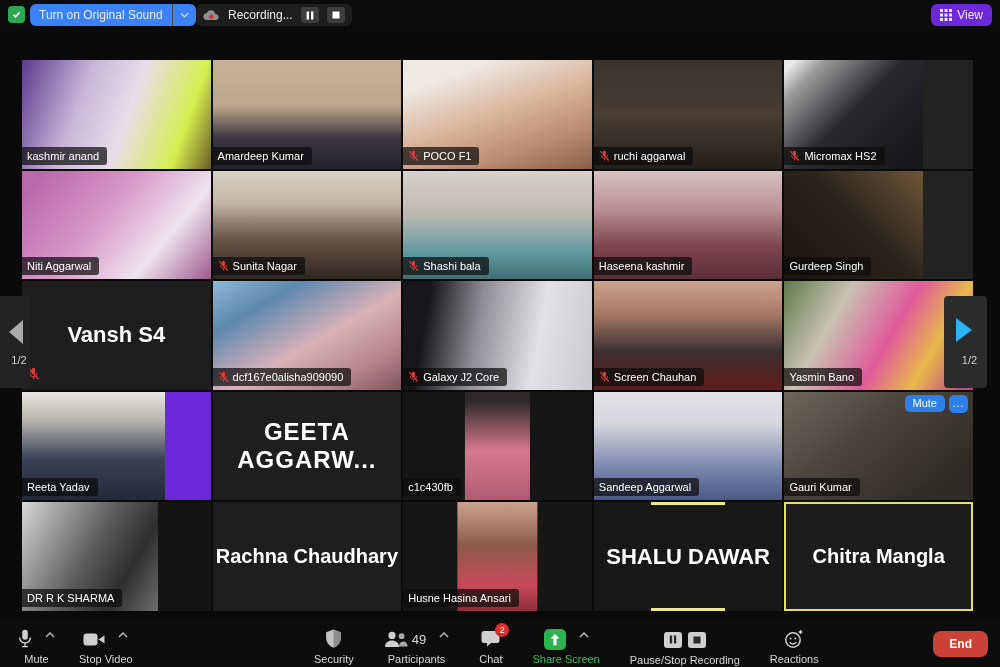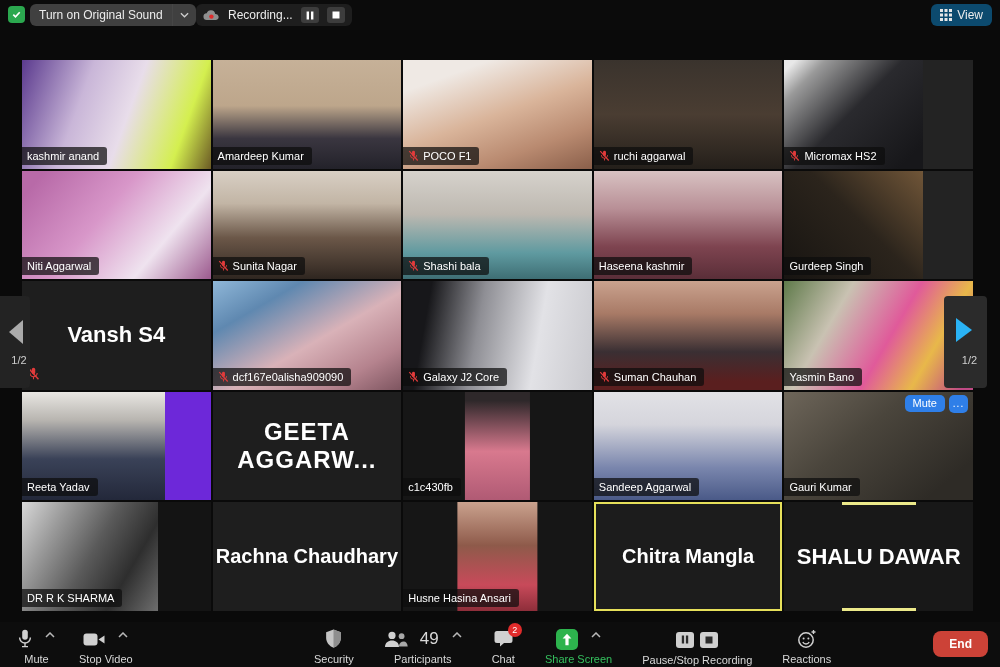--- a/index.html
+++ b/index.html
@@ -4,29 +4,29 @@
 <style>
   * { margin:0; padding:0; box-sizing:border-box; }
   html,body { width:1000px; height:667px; background:#0a0a0a; overflow:hidden;
               font-family:"Liberation Sans", sans-serif; }
   body { position:relative; }
 
   
   .topbar { position:absolute; left:0; top:0; width:1000px; height:30px; background:#0b0b0b; }
   .shield { position:absolute; left:8px; top:6px; width:17px; height:17px; background:#2ba84f;
             border-radius:4px; display:flex; align-items:center; justify-content:center; }
-  .sound-btn { position:absolute; left:30px; top:4px; height:22px; background:#404040; border-radius:6px;
+  .sound-btn { position:absolute; left:30px; top:4px; height:22px; background:#3b82f6; border-radius:6px;
                display:flex; align-items:center; color:#ececec; font-size:12px; }
   .sound-btn .txt { padding:0 9px; white-space:nowrap; }
   .sound-caret { border-left:1px solid #474747; height:100%; display:flex; align-items:center; padding:0 7px; }
   .rec-pill { position:absolute; left:196px; top:4px; height:22px; background:#1e1e1e; border-radius:6px;
               display:flex; align-items:center; gap:8px; padding:0 7px; color:#ececec; font-size:12px; }
   .rec-btn { width:18px; height:16px; background:#3d3d3d; border-radius:3px;
              display:flex; align-items:center; justify-content:center; }
-  .view-btn { position:absolute; right:8px; top:4px; height:22px; background:#0c4a6e; border-radius:6px;
+  .view-btn { position:absolute; right:8px; top:4px; height:22px; background:#6d28d9; border-radius:6px;
               display:flex; align-items:center; gap:5px; padding:0 9px; color:#ececec; font-size:12px; }
 
   
   .grid { position:absolute; left:22px; top:60px; width:951px; height:551px;
           display:grid; grid-template-columns:repeat(5,1fr); grid-template-rows:repeat(5,1fr); gap:2px; }
   .tile { position:relative; background:#1e1e1e; overflow:hidden; }
   .nlabel { position:absolute; left:0; bottom:4px; background:rgba(12,12,12,.72); color:#fff;
             font-size:11px; padding:3px 8px 3px 5px; border-radius:0 3px 3px 0;
             display:flex; align-items:center; gap:4px; max-width:94%; white-space:nowrap; }
   .center-name { position:absolute; inset:0; display:flex; align-items:center; justify-content:center;
@@ -273,21 +273,21 @@
       </div>
   </div>
   <div class="tile t13">
     <div class="nlabel">
       <svg width="11" height="12" viewBox="0 0 12 13">
           <rect x="4.4" y="0.8" width="3.2" height="6" rx="1.6" fill="#e23b3b"></rect>
           <path d="M2.6 5.6a3.4 3.4 0 0 0 6.8 0" fill="none" stroke="#e23b3b"></path>
           <path d="M6 9v2.4" stroke="#e23b3b"></path>
           <path d="M1.4 1.2 10.6 11.4" stroke="#e23b3b" stroke-width="1.3"></path>
         </svg>
-      <span>Suman Chauhan</span>
+      <span>Screen Chauhan</span>
       </div>
   </div>
   <div class="tile t14">
     <div class="nlabel">
         <span>Yasmin Bano</span>
       </div>
   </div>
 
   <div class="tile t15">
     <div class="pbox"></div>
@@ -324,28 +324,28 @@
       </div>
   </div>
   <div class="tile t21">
     <div class="center-name fs20">Rachna Chaudhary</div>
   </div>
   <div class="tile t22">
     <div class="pbox"></div>
     <div class="nlabel">
         <span>Husne Hasina Ansari</span>
       </div>
-  </div>
-  <div class="tile t24">
-    <div class="center-name fs20">Chitra Mangla</div>
   </div>
   <div class="tile t23">
     <div class="partbar top"></div>
     <div class="partbar bot"></div>
     <div class="center-name fs22">SHALU DAWAR</div>
+  </div>
+  <div class="tile t24">
+    <div class="center-name fs20">Chitra Mangla</div>
   </div>
 </div>
 
 <div class="pager-left">
   <div class="arrow-l"></div>
   <div class="pagenum">1/2</div>
 </div>
 <div class="pager-right">
   <div class="arrow-r"></div>
   <div class="pagenum">1/2</div>
@@ -391,21 +391,21 @@
       <span>Security</span>
     </div>
     <div class="tbi">
       <div class="iconrow">
         <svg width="24" height="17" viewBox="0 0 24 17">
           <circle cx="8" cy="4.4" r="3.6" fill="#d0d0d0"></circle>
           <path d="M1 16c0-4 3.2-6.4 7-6.4s7 2.4 7 6.4z" fill="#d0d0d0"></path>
           <circle cx="17.6" cy="5.2" r="2.9" fill="#a8a8a8"></circle>
           <path d="M14.8 15.6c.4-3.4 2.2-5 5-5 2 0 3.6 1.6 3.9 5z" fill="#a8a8a8"></path>
         </svg>
-        <span style="font-size:17px;margin-left:12px;">49</span>
+        <span style="font-size:13px;margin-left:4px;">49</span>
         <svg class="caret" width="10" height="6" viewBox="0 0 10 6">
             <path d="M1 5l4-4 4 4" fill="none" stroke="#b8b8b8" stroke-width="1.5"></path>
           </svg>
       </div>
       <span>Participants</span>
     </div>
     <div class="tbi">
       <div class="iconrow chatwrap">
         <svg width="19" height="18" viewBox="0 0 19 18">
           <path d="M3 1h13a2.5 2.5 0 0 1 2.5 2.5v7A2.5 2.5 0 0 1 16 13h-6l-4 3.6V13H3A2.5 2.5 0 0 1 .5 10.5v-7A2.5 2.5 0 0 1 3 1z" fill="#d0d0d0"></path>

